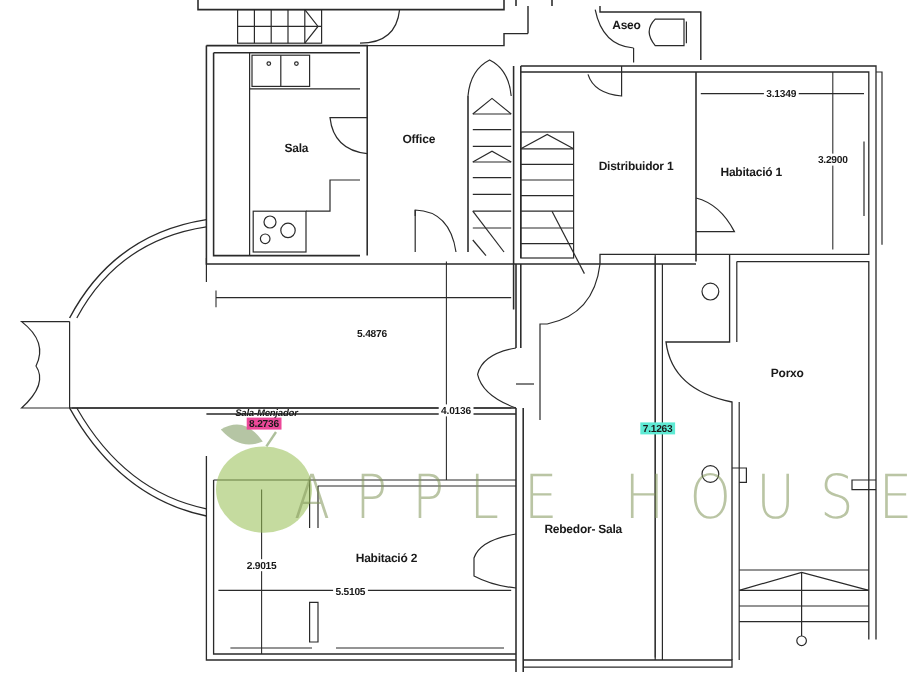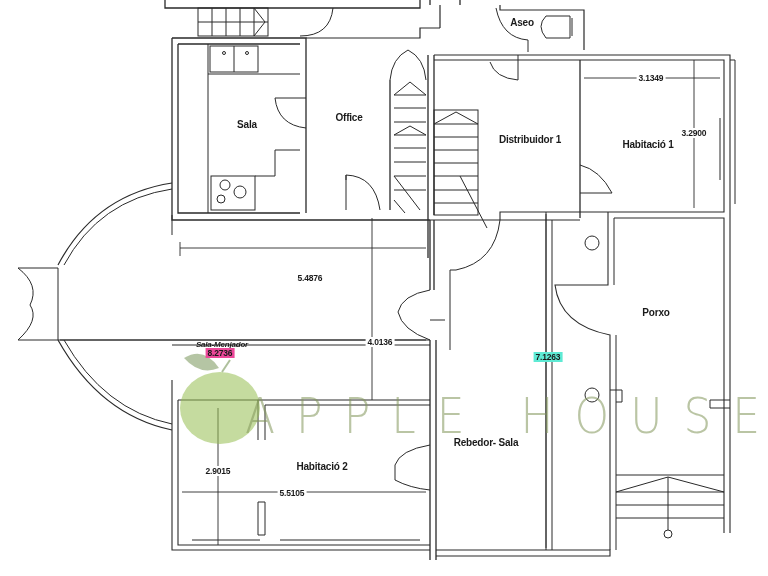--- a/index.html
+++ b/index.html
@@ -169,21 +169,21 @@
   <path d="M10 12 Q30 0 45 22 Q26 30 10 12 Z" fill="rgba(120,150,90,0.55)"></path>
   <line x1="48" y1="26" x2="56" y2="14" stroke="rgba(120,150,90,0.6)" stroke-width="2"></line>
 </svg>
 
 <div class="watermark">APPLE HOUSES</div>
 
 <div class="label" style="left:247px;top:124px;">Sala</div>
 <div class="label" style="left:349px;top:117px;">Office</div>
 <div class="label" style="left:522px;top:22px;">Aseo</div>
 <div class="label" style="left:530px;top:139px;">Distribuidor 1</div>
-<div class="label" style="left:648px;top:144px;">Habitació 1</div>
+<div class="label" style="left:626px;top:144px;">Habitació 1</div>
 <div class="label small" style="left:222px;top:305px;font-style:italic;margin-top:39px;">Sala-Menjador</div>
 <div class="label" style="left:656px;top:312px;">Porxo</div>
 <div class="label" style="left:486px;top:442px;">Rebedor- Sala</div>
 <div class="label" style="left:322px;top:466px;">Habitació 2</div>
 
 <div class="label dim" style="left:651px;top:78px;background:#fff;padding:0 2px;">3.1349</div>
 <div class="label dim" style="left:694px;top:133px;background:#fff;padding:0 2px;">3.2900</div>
 <div class="label dim" style="left:310px;top:249px;background:#fff;padding:0 2px;margin-top:29px;">5.4876</div>
 <div class="label dim" style="left:380px;top:310px;background:#fff;padding:0 2px;margin-top:32px;">4.0136</div>
 <div class="label dim" style="left:220px;top:341px;background:#ec4899;padding:0 2px;margin-top:12px;">8.2736</div>

